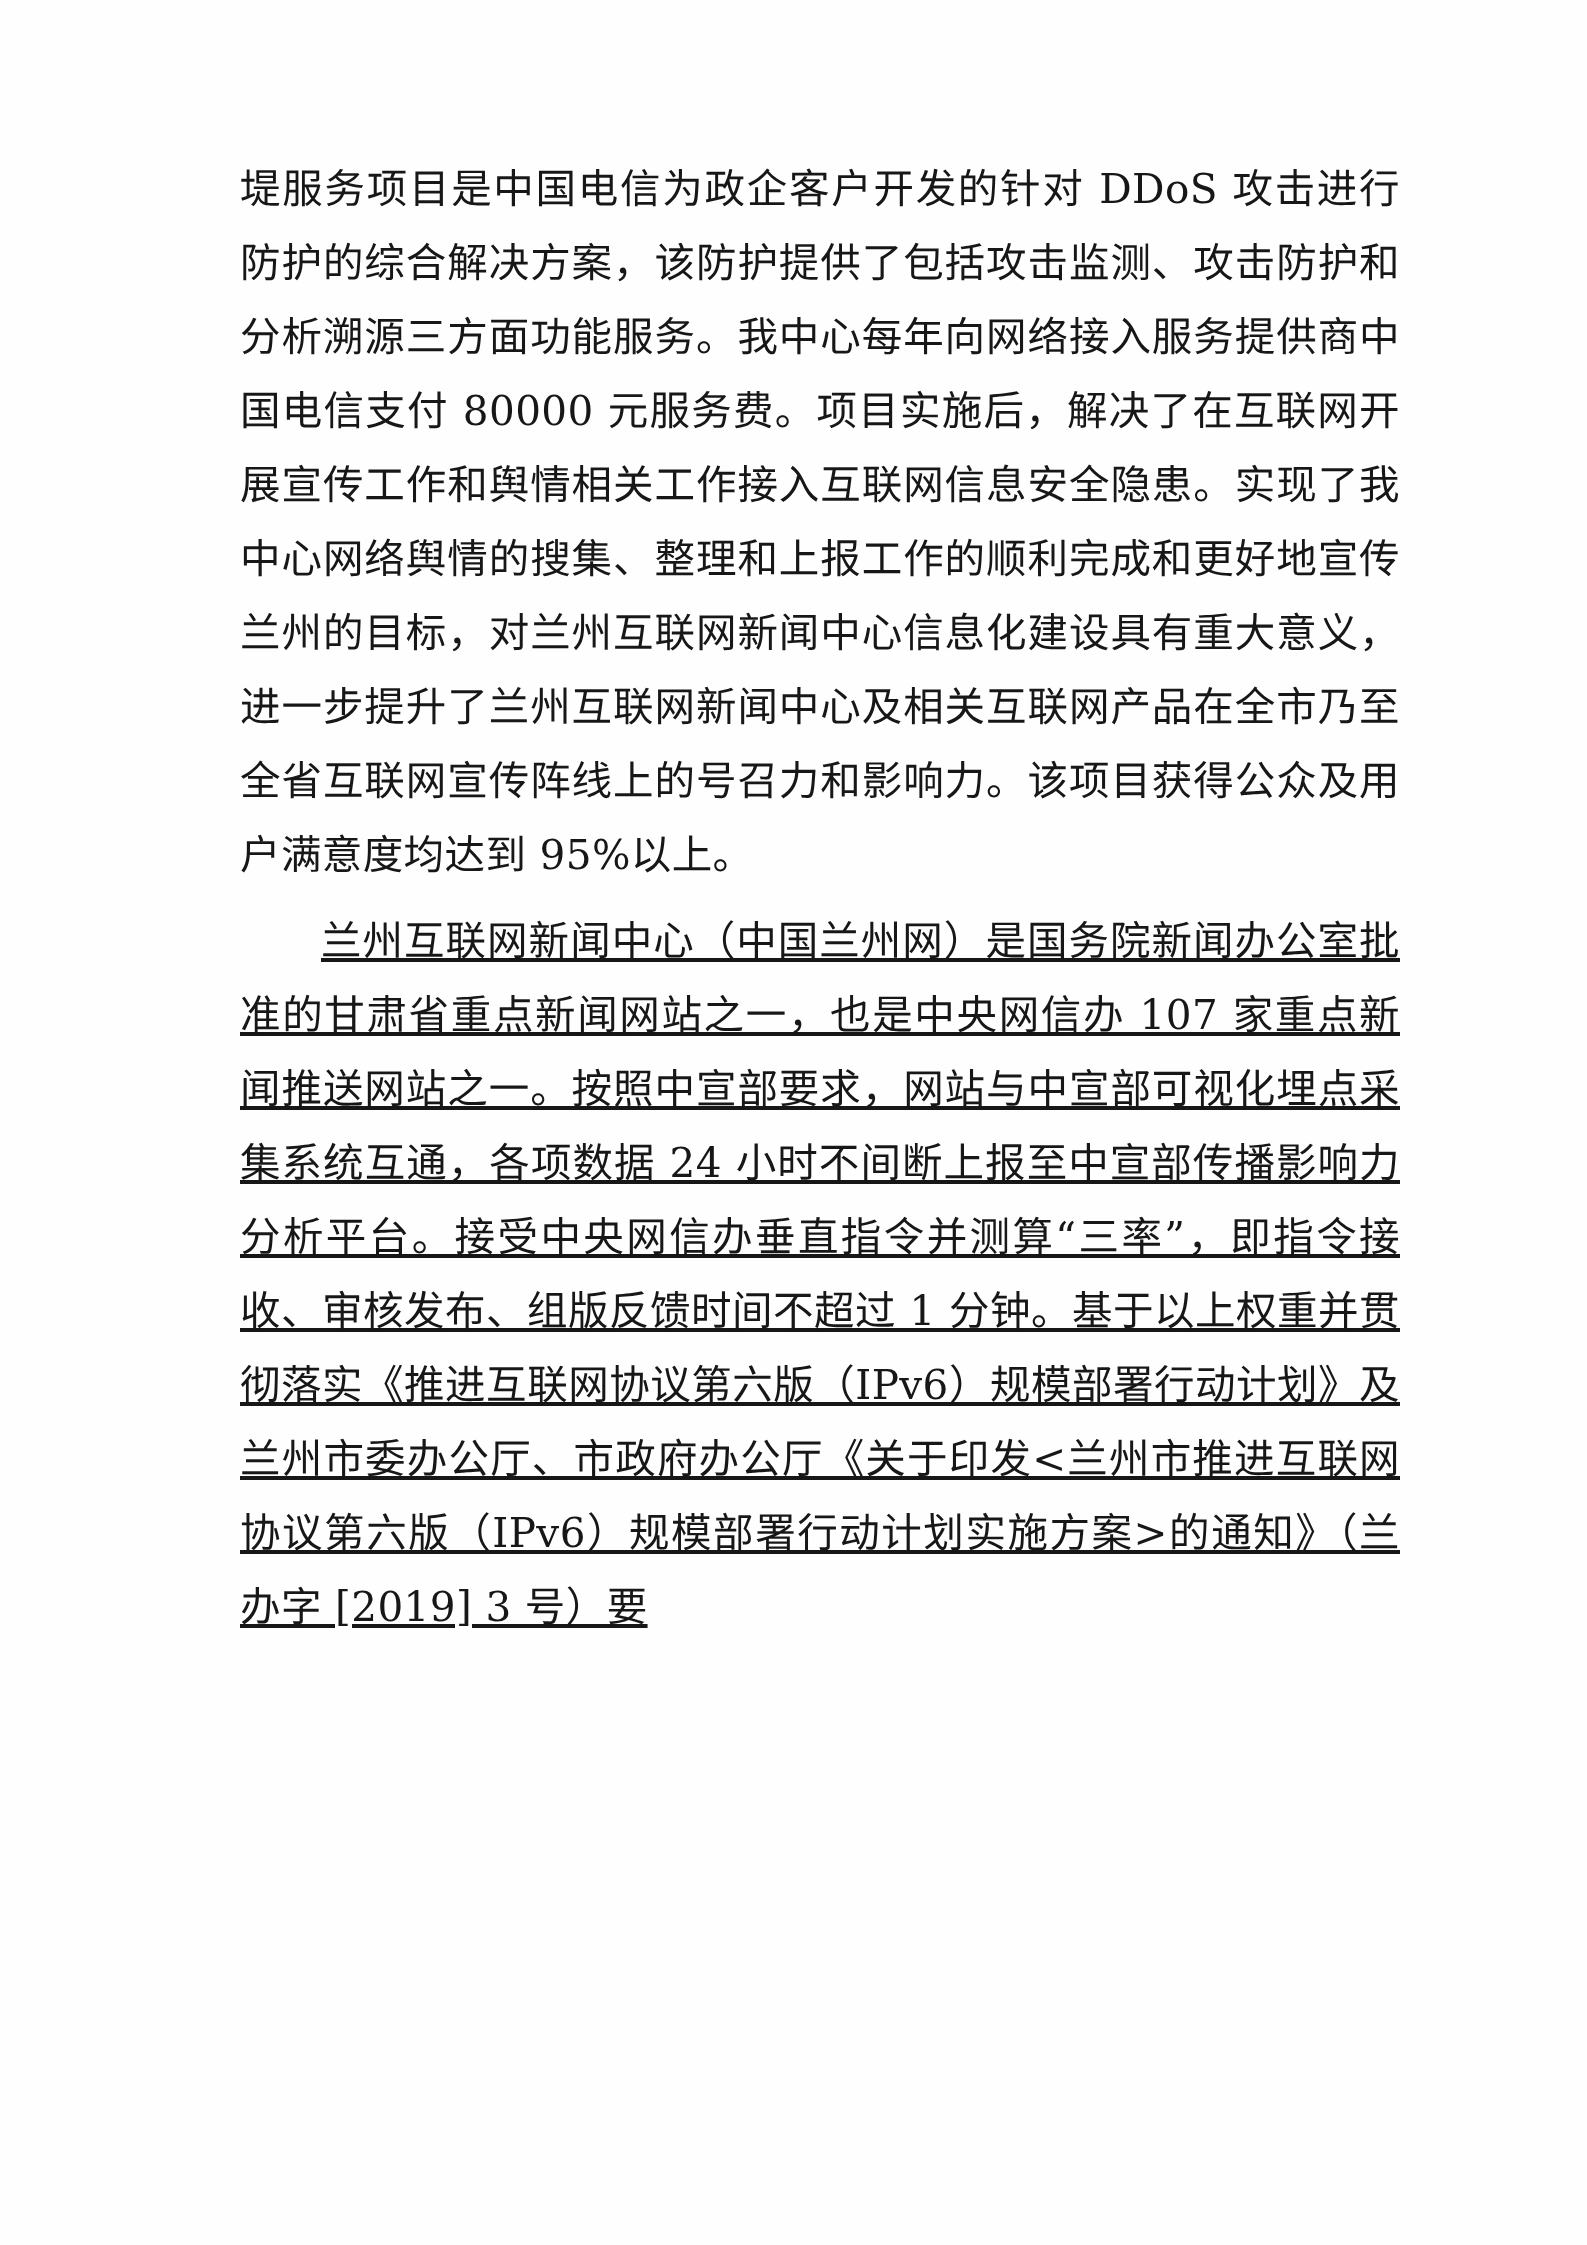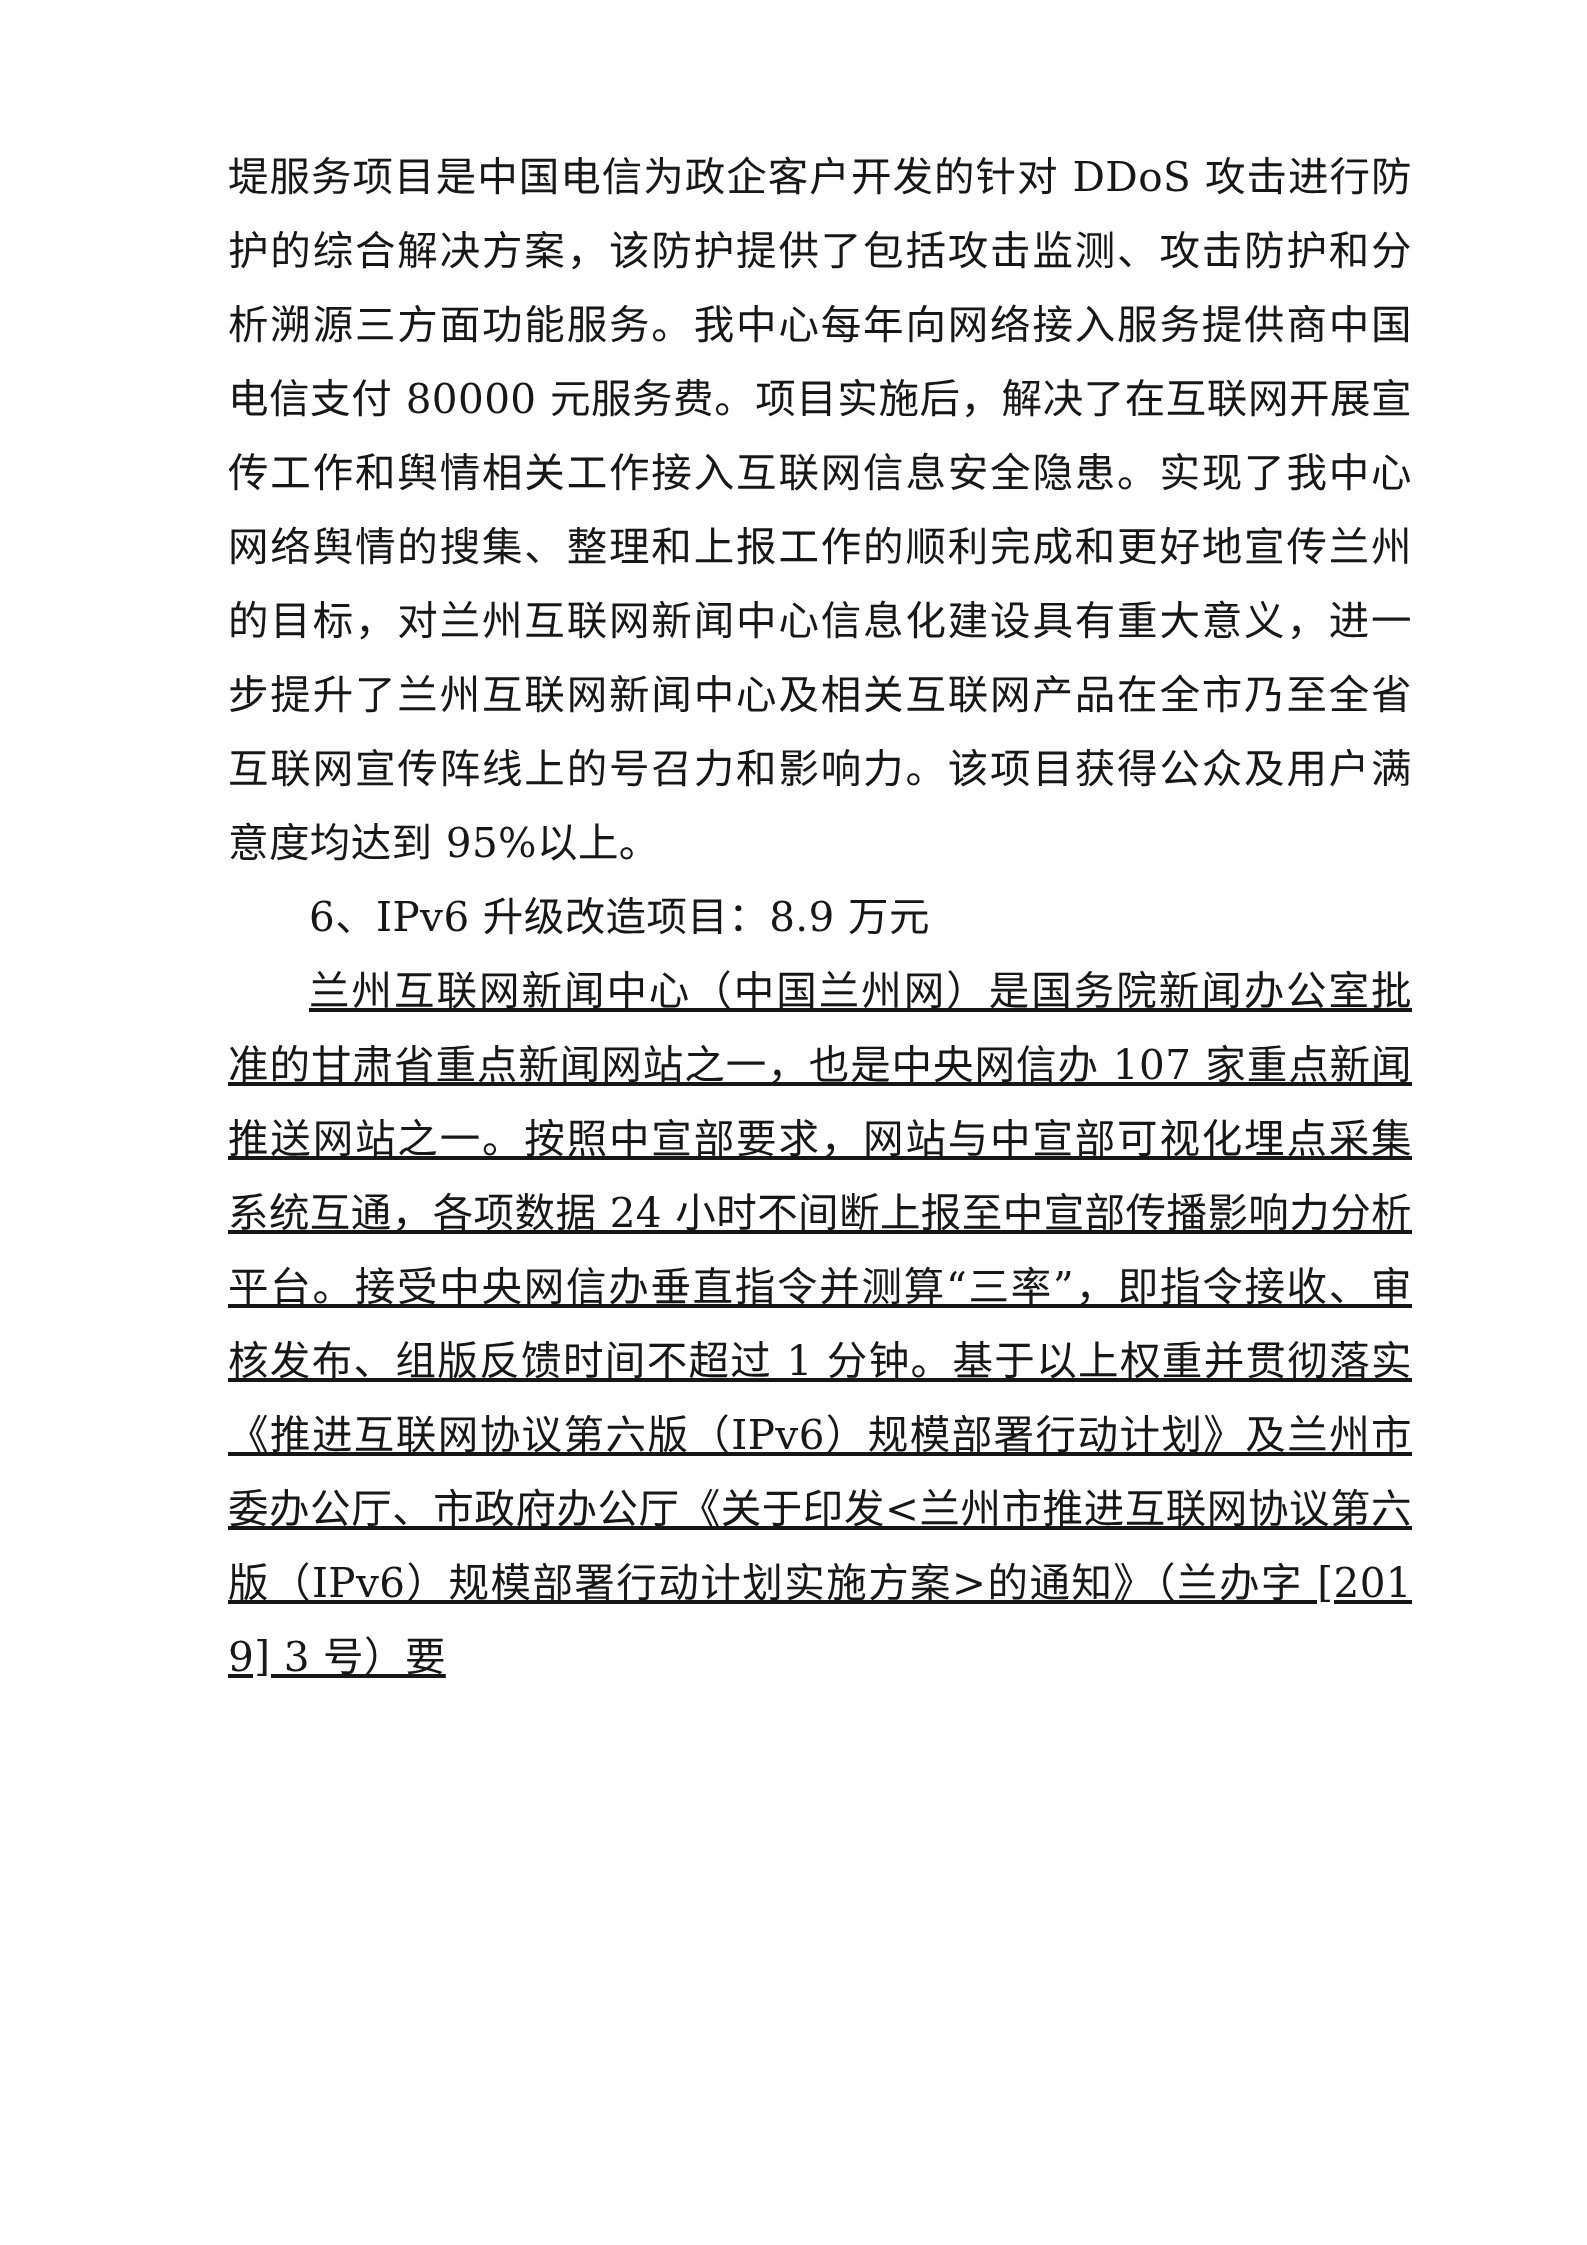--- a/index.html
+++ b/index.html
@@ -24,21 +24,21 @@
   }
   .doc-body {
     font-size: 40.5px;
     line-height: 74px;
     letter-spacing: 0.4px;
     text-align: justify;
     text-justify: inter-ideograph;
     color: #171717;
   }
   p.para {
-    margin: 0;
+    margin: 12px;
     text-indent: 0;
     white-space: pre-wrap;
     word-break: break-all;
   }
   p.indent {
     text-indent: 81px;
     text-decoration: underline;
   }
   p.heading {
     text-indent: 81px;
@@ -46,18 +46,17 @@
   }
 </style>
 </head>
 <body>
 
 <div class="page">
   <div class="doc-body">
 
     <p class="para">堤服务项目是中国电信为政企客户开发的针对 DDoS 攻击进行防护的综合解决方案，该防护提供了包括攻击监测、攻击防护和分析溯源三方面功能服务。我中心每年向网络接入服务提供商中国电信支付 80000 元服务费。项目实施后，解决了在互联网开展宣传工作和舆情相关工作接入互联网信息安全隐患。实现了我中心网络舆情的搜集、整理和上报工作的顺利完成和更好地宣传兰州的目标，对兰州互联网新闻中心信息化建设具有重大意义，进一步提升了兰州互联网新闻中心及相关互联网产品在全市乃至全省互联网宣传阵线上的号召力和影响力。该项目获得公众及用户满意度均达到 95%以上。</p>
 
-    <p class="para heading">6、IPv6 升级改造项目：8.9 万元</p>
 
     <p class="para indent">兰州互联网新闻中心（中国兰州网）是国务院新闻办公室批准的甘肃省重点新闻网站之一，也是中央网信办 107 家重点新闻推送网站之一。按照中宣部要求，网站与中宣部可视化埋点采集系统互通，各项数据 24 小时不间断上报至中宣部传播影响力分析平台。接受中央网信办垂直指令并测算“三率”，即指令接收、审核发布、组版反馈时间不超过 1 分钟。基于以上权重并贯彻落实《推进互联网协议第六版（IPv6）规模部署行动计划》及兰州市委办公厅、市政府办公厅《关于印发&lt;兰州市推进互联网协议第六版（IPv6）规模部署行动计划实施方案&gt;的通知》（兰办字 [2019] 3 号）要</p>
 
   </div>
 </div>
 
 </body></html>

